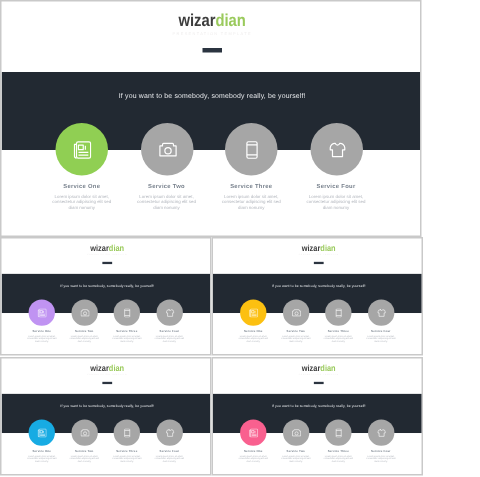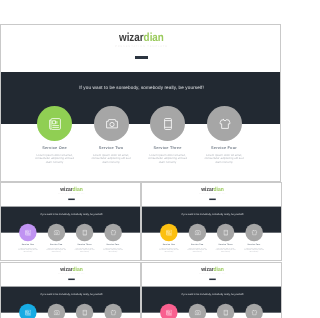--- a/index.html
+++ b/index.html
@@ -3,21 +3,21 @@
 <meta charset="utf-8">
 <title>wizardian</title>
 <style>
   html,body{margin:0;padding:0;}
   body{width:281px;height:318px;background:#fff;font-family:"Liberation Sans",sans-serif;overflow:hidden;
         -webkit-font-smoothing:antialiased;text-rendering:geometricPrecision;}
   .page{position:absolute;left:0;top:0;width:281px;height:318px;background:#fff;
         will-change:transform;transform:translateZ(0);}
 
   
-  .slide{position:absolute;background:#fff;border:1px solid #c9c9c9;box-sizing:border-box;overflow:hidden;margin-top:24px;}
+  .slide{position:absolute;background:#fff;border:1px solid #c9c9c9;box-sizing:border-box;overflow:hidden;}
   .slide-scaler{position:absolute;left:0;top:0;width:281px;height:158px;transform-origin:0 0;}
   .slide-inner{position:absolute;left:0;top:0;width:281px;height:158px;overflow:hidden;}
 
   .logo{position:absolute;left:0;top:6.6px;width:281px;text-align:center;
         font-size:11.6px;font-weight:bold;line-height:11.6px;}
   .logo .sq{display:inline-block;transform:scaleX(0.85);transform-origin:center;}
   .logo .a{color:#3d3d3d;}
   .logo .b{color:#9ACA5C;}
   .tagline{position:absolute;left:0;top:19.8px;width:281px;text-align:center;
         font-size:2.6px;color:#efeded;letter-spacing:0.9px;line-height:3px;}

